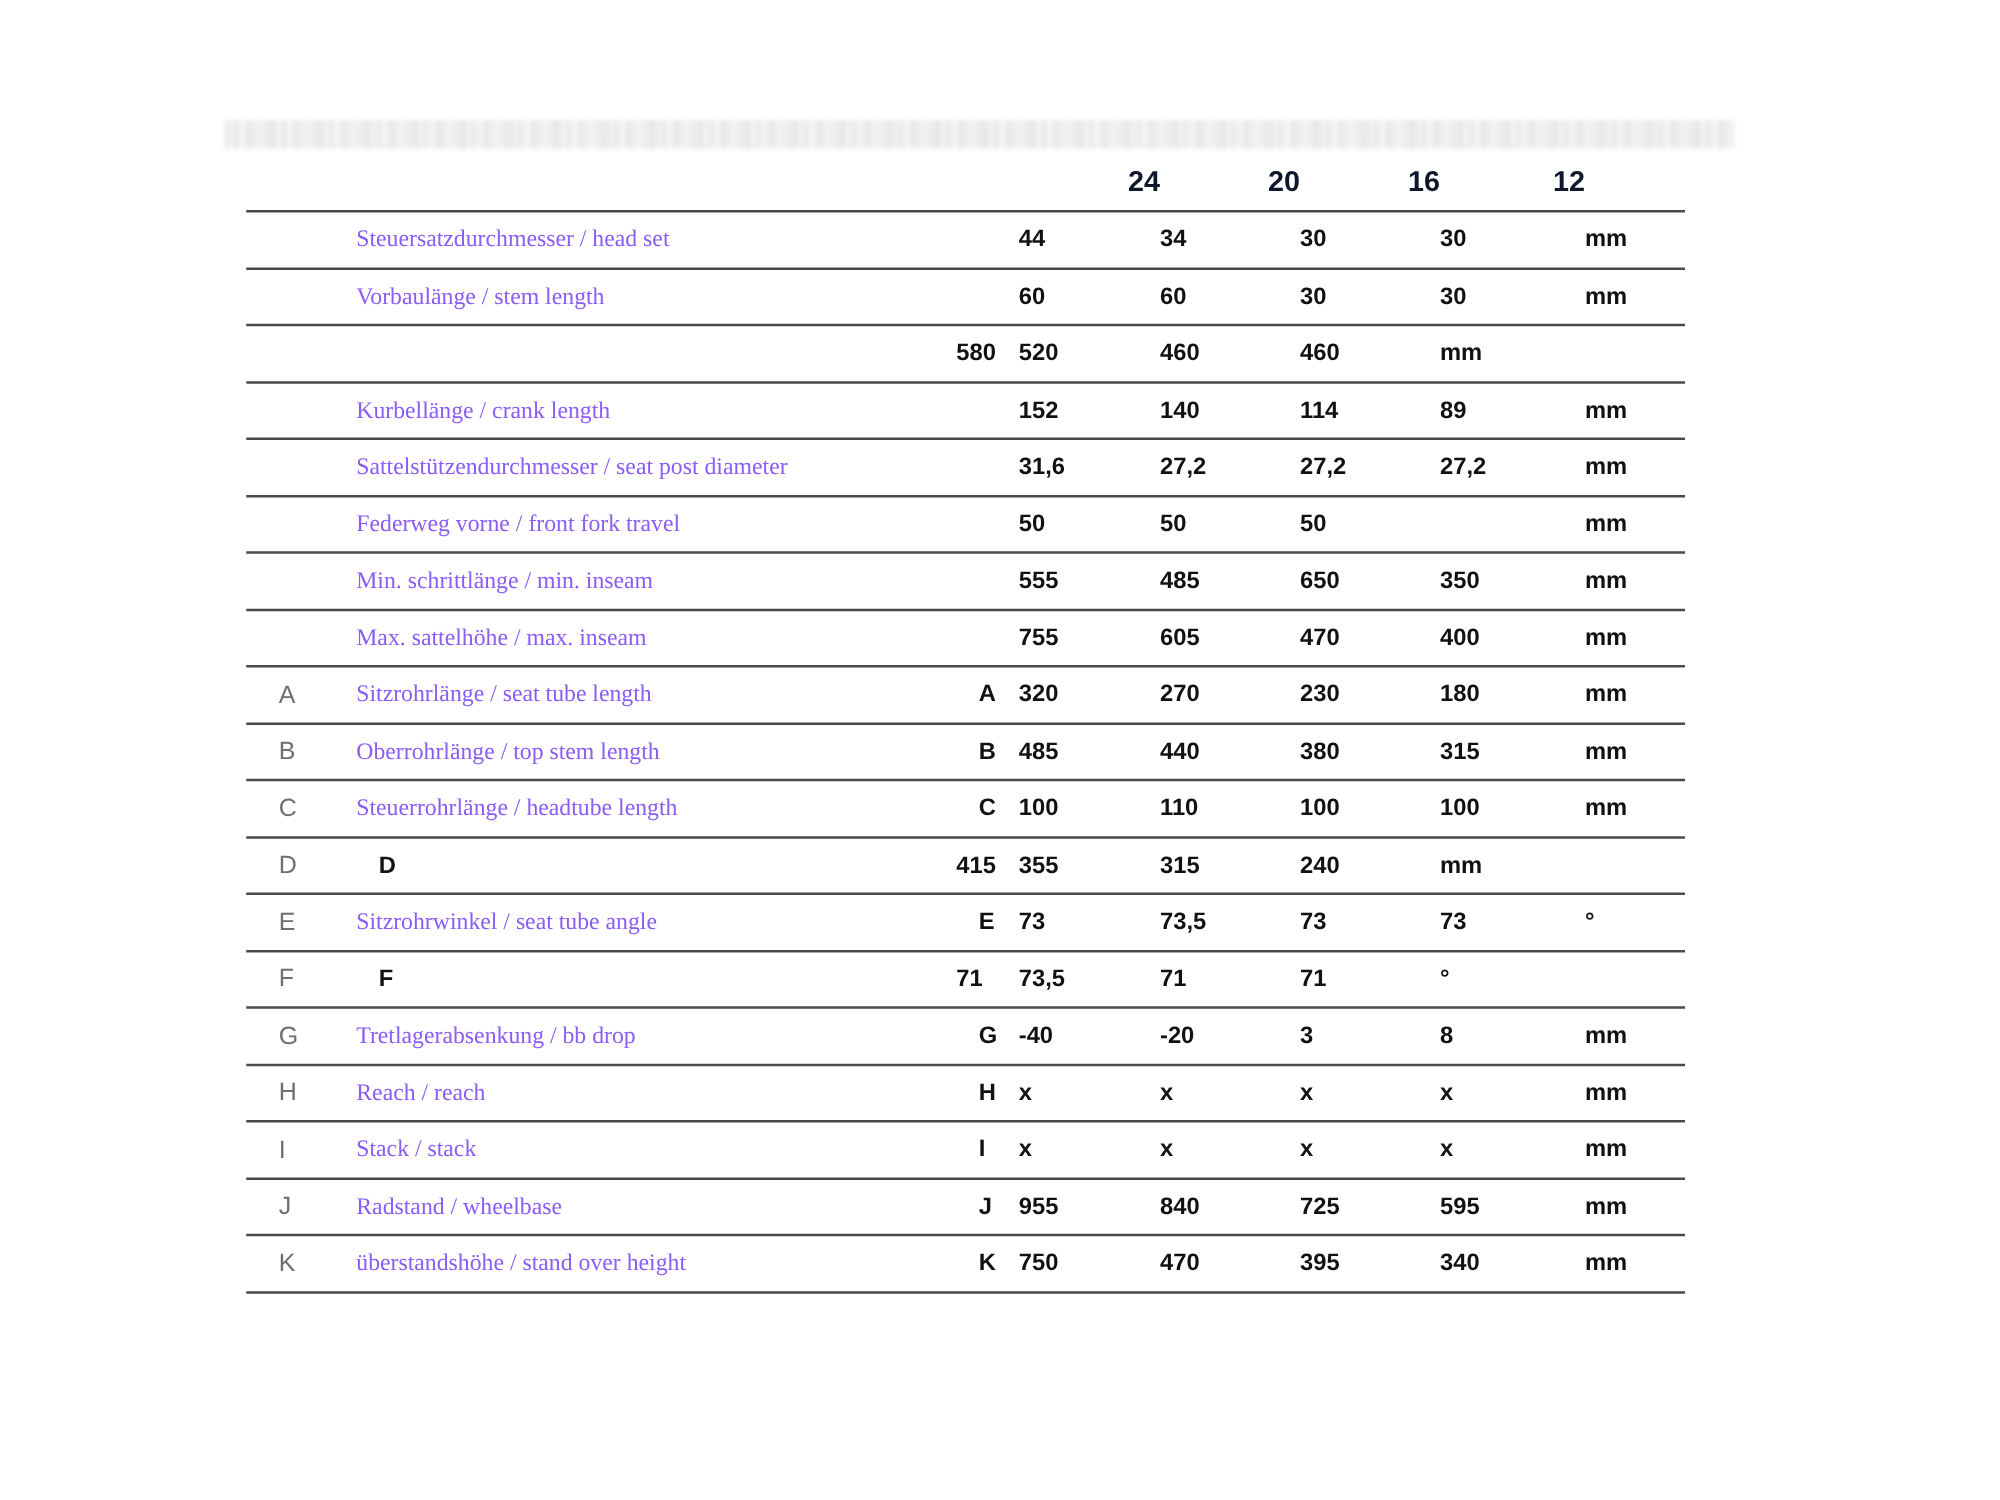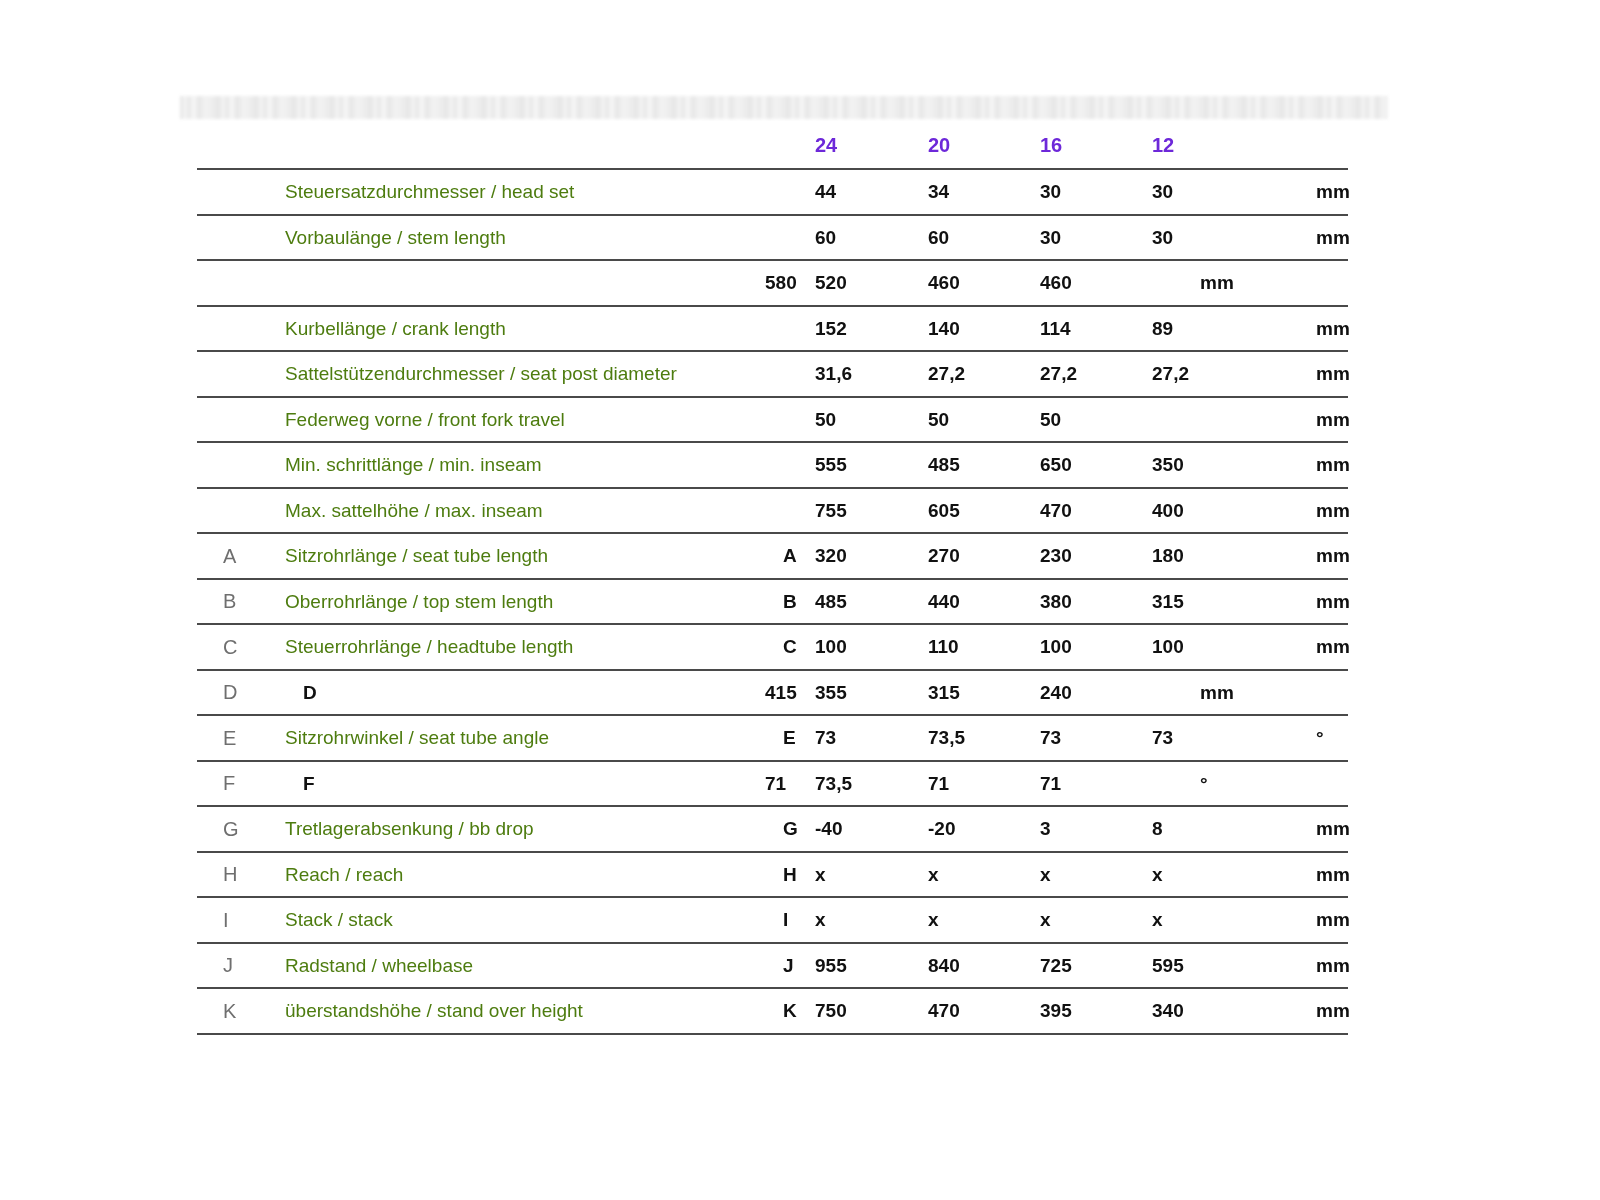--- a/index.html
+++ b/index.html
@@ -54,44 +54,45 @@
     white-space: nowrap;
     overflow: visible;
     line-height: 1;
   }
   .c-letter {
     color: #6f6f6f;
     font-size: 20px;
     padding-left: 26px;
   }
   .c-label {
-    color: #4d7c0f;
+    color: #8b5cf6;
     font-size: 19px;
+    font-family: Liberation Serif, serif;
   }
   .c-letter2 {
     color: #111111;
     font-size: 19px;
     font-weight: bold;
     padding-left: 18px;
   }
   .c-val {
     color: #111111;
     font-size: 19px;
     font-weight: bold;
   }
   .c-unit {
     color: #111111;
     font-size: 19px;
     font-weight: bold;
-    margin-left: 48px;
   }
   .c-size {
-    color: #6d28d9;
-    font-size: 20px;
+    color: #0f172a;
+    font-size: 23px;
     font-weight: bold;
+    text-align: right;
   }
 </style>
 </head>
 <body>
 
 <div class="blur-band"></div>
 
 <div class="spec-table">
 
   <div class="t-row header">

